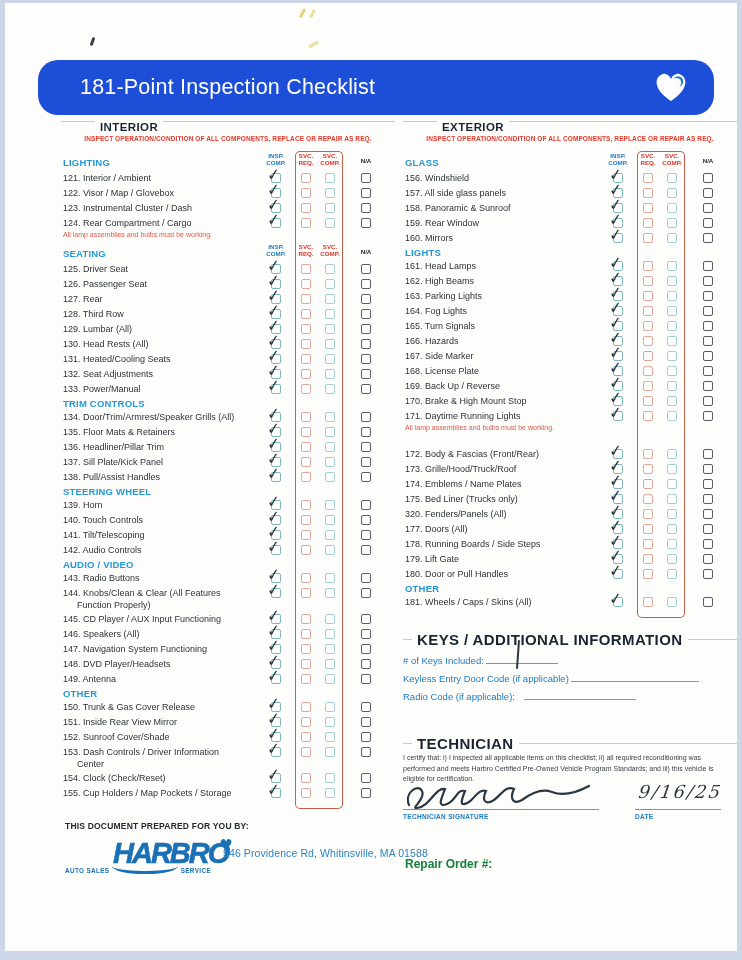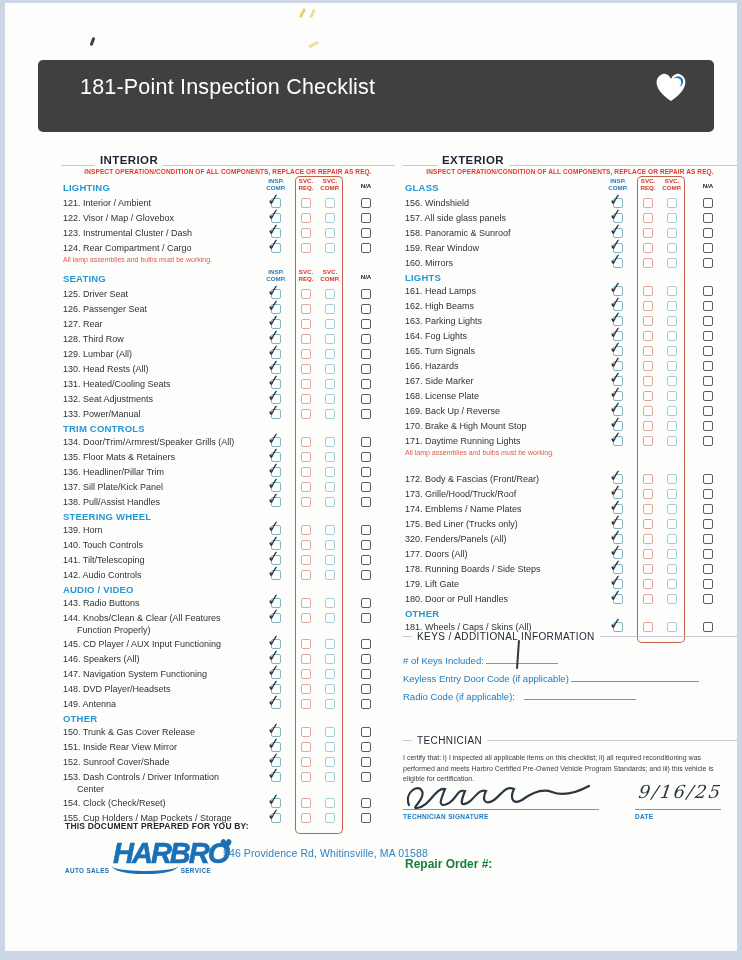--- a/index.html
+++ b/index.html
@@ -11,34 +11,34 @@
   .page{position:absolute;left:5px;top:3px;right:5px;bottom:9px;background:#fdfdfc;}
 
   
   .art-comma{position:absolute;left:86px;top:34px;width:3px;height:9px;background:#3c4148;border-radius:2px;transform:rotate(20deg);}
   .art-y1,.art-y2{position:absolute;background:#d8c447;opacity:.75;border-radius:2px;}
   .art-y1{left:296px;top:5px;width:2.5px;height:10px;transform:rotate(28deg);}
   .art-y2{left:306px;top:6px;width:2.5px;height:9px;transform:rotate(26deg);opacity:.55;}
   .art-y3{position:absolute;left:303px;top:40px;width:11px;height:2.5px;background:#d8c447;opacity:.5;transform:rotate(-28deg);border-radius:2px;}
 
   
-  .hbar{position:absolute;left:33px;top:57px;width:676px;height:72px;background:#404040;border-radius:5px;}
+  .hbar{position:absolute;left:33px;top:57px;width:676px;height:55px;background:#1d4ed8;border-radius:20px;}
   .hbar .title{position:absolute;left:42px;top:15px;font-size:21.5px;color:#fff;letter-spacing:.2px;}
   .hbar .heart{position:absolute;right:24px;top:9px;width:38px;height:38px;}
 
   
   .col{position:absolute;top:118px;width:334px;}
   .col-int{left:56px;}
   .col-ext{left:398px;}
-  .colhead{display:flex;align-items:flex-end;gap:5px;margin-top:33px;}
+  .colhead{display:flex;align-items:flex-start;gap:5px;}
   .colhead::before{content:"";flex:0 0 34px;height:1px;background:#c6cbd1;}
   .colhead::after{content:"";flex:1;height:1px;background:#c6cbd1;}
   .colhead .t{font-size:11.5px;font-weight:bold;color:#1b2531;letter-spacing:.4px;}
   .colsub{font-size:6.5px;font-weight:bold;color:#e23a2c;text-align:center;margin-top:2px;letter-spacing:.1px;}
-  .rows{position:relative;margin-top:1px;}
+  .rows{position:relative;margin-top:9px;}
 
   
   .row{position:relative;}
   .row-headers{height:20px;}
   .row-title{height:13px;}
   .row-item{height:15px;}
   .row-item2{height:26px;}
   .row-note{height:11px;}
   .row-gap{height:12px;}
   .row-close{height:8px;}
@@ -65,21 +65,21 @@
   .rz{position:absolute;left:234px;width:46px;top:0;bottom:0;
       border-left:1.2px solid #c5604a;border-right:1.2px solid #c5604a;}
   .rz-top{border-top:1.2px solid #c5604a;border-top-left-radius:5px;border-top-right-radius:5px;}
   .rz-bottom{border-bottom:1.2px solid #c5604a;border-bottom-left-radius:5px;border-bottom-right-radius:5px;}
 
   
   .lower-right{position:absolute;left:398px;top:628px;width:334px;height:300px;}
   .sechead{display:flex;align-items:center;gap:5px;position:absolute;left:0;right:0;}
   .sechead::before{content:"";flex:0 0 9px;height:1px;background:#c6cbd1;}
   .sechead::after{content:"";flex:1;height:1px;background:#c6cbd1;}
-  .sechead .t{font-size:10px;font-weight:normal;color:#1b2531;letter-spacing:.4px;}
+  .sechead .t{font-size:15px;font-weight:bold;color:#1b2531;letter-spacing:.4px;}
   .keys-head{top:0;}
   .tech-head{top:104px;}
   .kline{position:absolute;font-size:9.5px;font-weight:normal;color:#1b7cc3;white-space:nowrap;}
   .k1{top:24px;} .k2{top:42px;} .k3{top:60px;}
   .fill{display:inline-block;border-bottom:1.5px solid #5aa0d0;height:8px;}
   .stroke1{position:absolute;left:114px;top:-15px;width:2.2px;height:29px;background:#2b3743;transform:rotate(4deg);border-radius:2px;}
   .cert{position:absolute;top:122px;left:0;width:328px;font-size:7px;color:#3a3e44;line-height:1.5;}
   .sigline{position:absolute;top:178px;left:0;width:196px;border-bottom:1.6px solid #5aa0d0;}
   .sigsvg{position:absolute;top:146px;left:-2px;}
   .siglabel{position:absolute;top:182px;left:0;font-size:6.5px;font-weight:bold;color:#1b7cc3;letter-spacing:.3px;}

